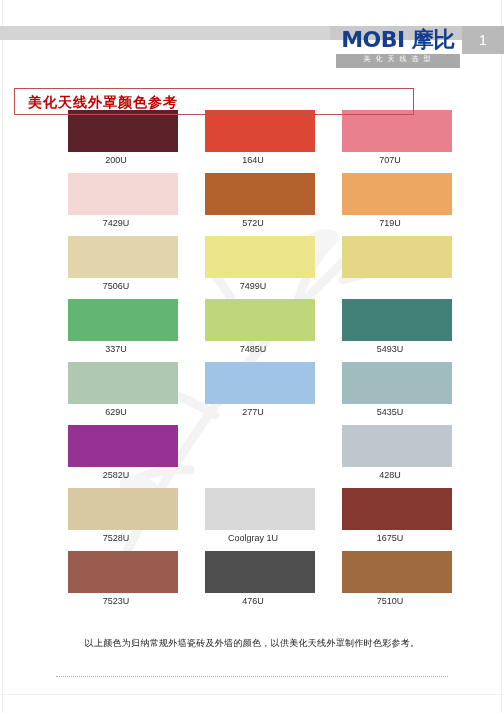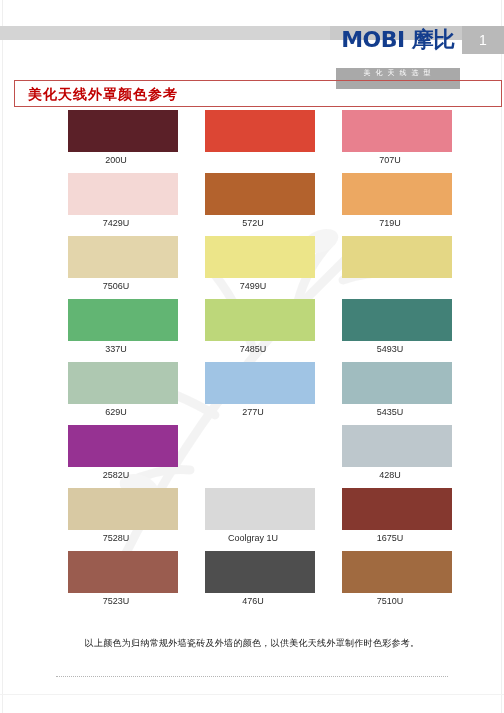--- a/index.html
+++ b/index.html
@@ -89,28 +89,28 @@
   .logo-main {
     font-family: "DejaVu Sans", "Liberation Sans", sans-serif;
     font-size: 22px;
     font-weight: bold;
     color: #133d8d;
     letter-spacing: -0.5px;
     line-height: 27px;
     white-space: nowrap;
   }
   .logo-sub {
-    margin-top: 15px;
+    margin-top: 1px;
     font-family: "DejaVu Sans", sans-serif;
     font-size: 7px;
     color: #ffffff;
     letter-spacing: 5px;
     background: #a9a9a9;
     line-height: 11px;
-    height: 21px;
+    height: 14px;
     white-space: nowrap;
     padding-left: 3px;
   }
   .page-badge {
     position: absolute;
     left: 462px;
     top: 26px;
     width: 42px;
     height: 28px;
     background: #b9b9b9;
@@ -118,22 +118,22 @@
     font-size: 14px;
     line-height: 28px;
     text-align: center;
     z-index: 6;
   }
 
   
   .title-box {
     position: absolute;
     left: 14px;
-    top: 80px;
-    width: 488px;
+    top: 88px;
+    width: 400px;
     height: 27px;
     border: 1px solid #c0504d;
     box-sizing: border-box;
     z-index: 4;
     background: transparent;
   }
   .title-text {
     position: absolute;
     left: 13px;
     top: 3px;
@@ -245,20 +245,21 @@
 
   <div class="grid">
 
     <div class="row">
       <div class="cell">
         <span class="chip" style="background:#5b2028;"></span>
         <div class="chip-label">200U</div>
       </div>
       <div class="cell">
         <span class="chip" style="background:#dc4634;"></span>
+        <div class="chip-label">164U</div>
       </div>
       <div class="cell">
         <span class="chip" style="background:#e8808e;"></span>
         <div class="chip-label">707U</div>
       </div>
     </div>
 
     <div class="row">
       <div class="cell">
         <span class="chip" style="background:#f4d8d5;"></span>

